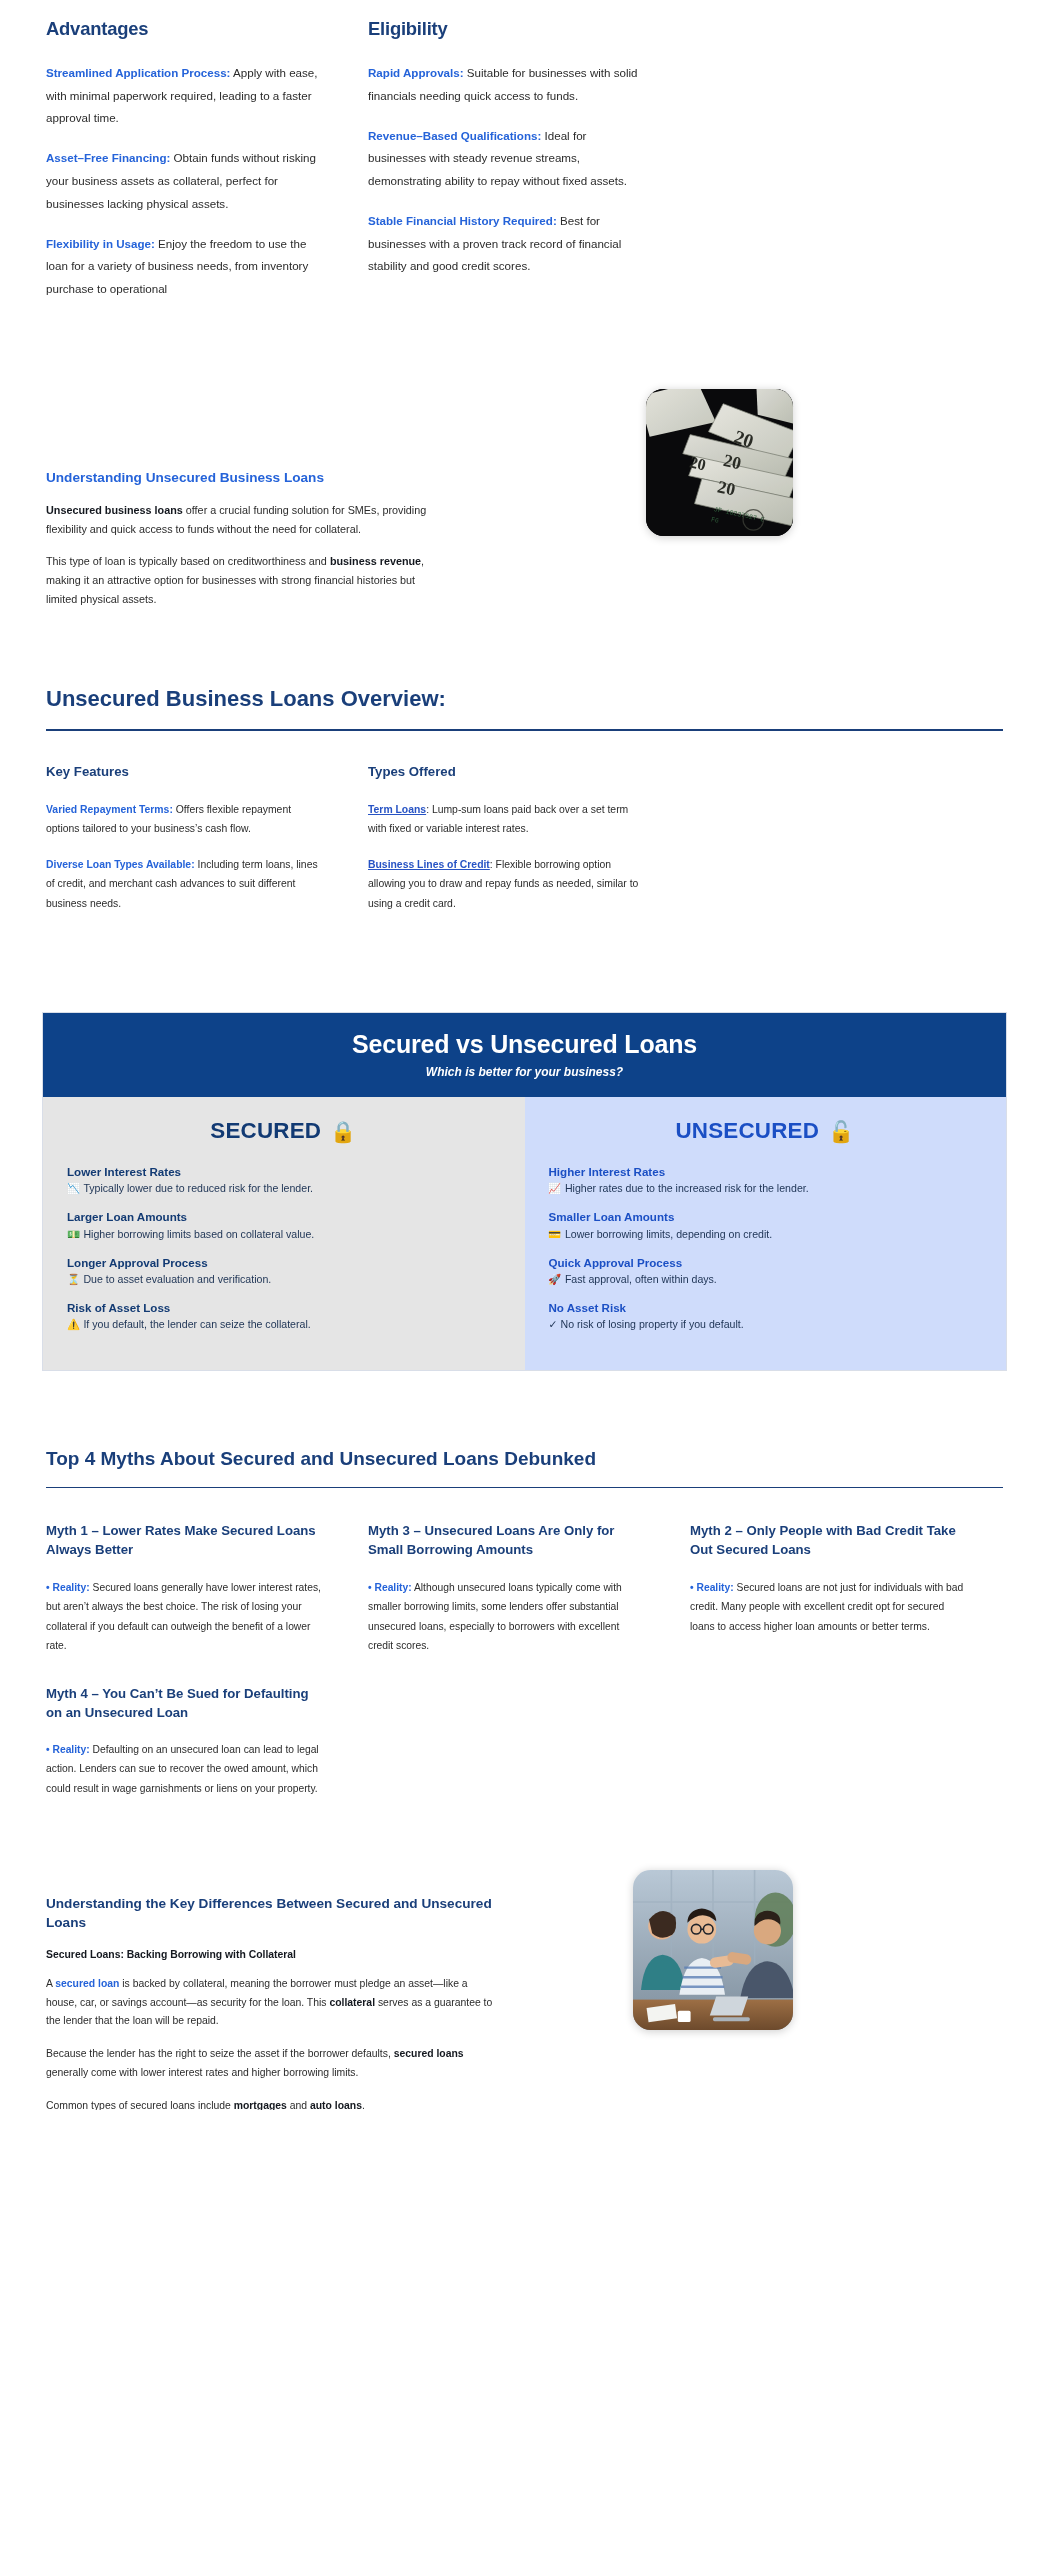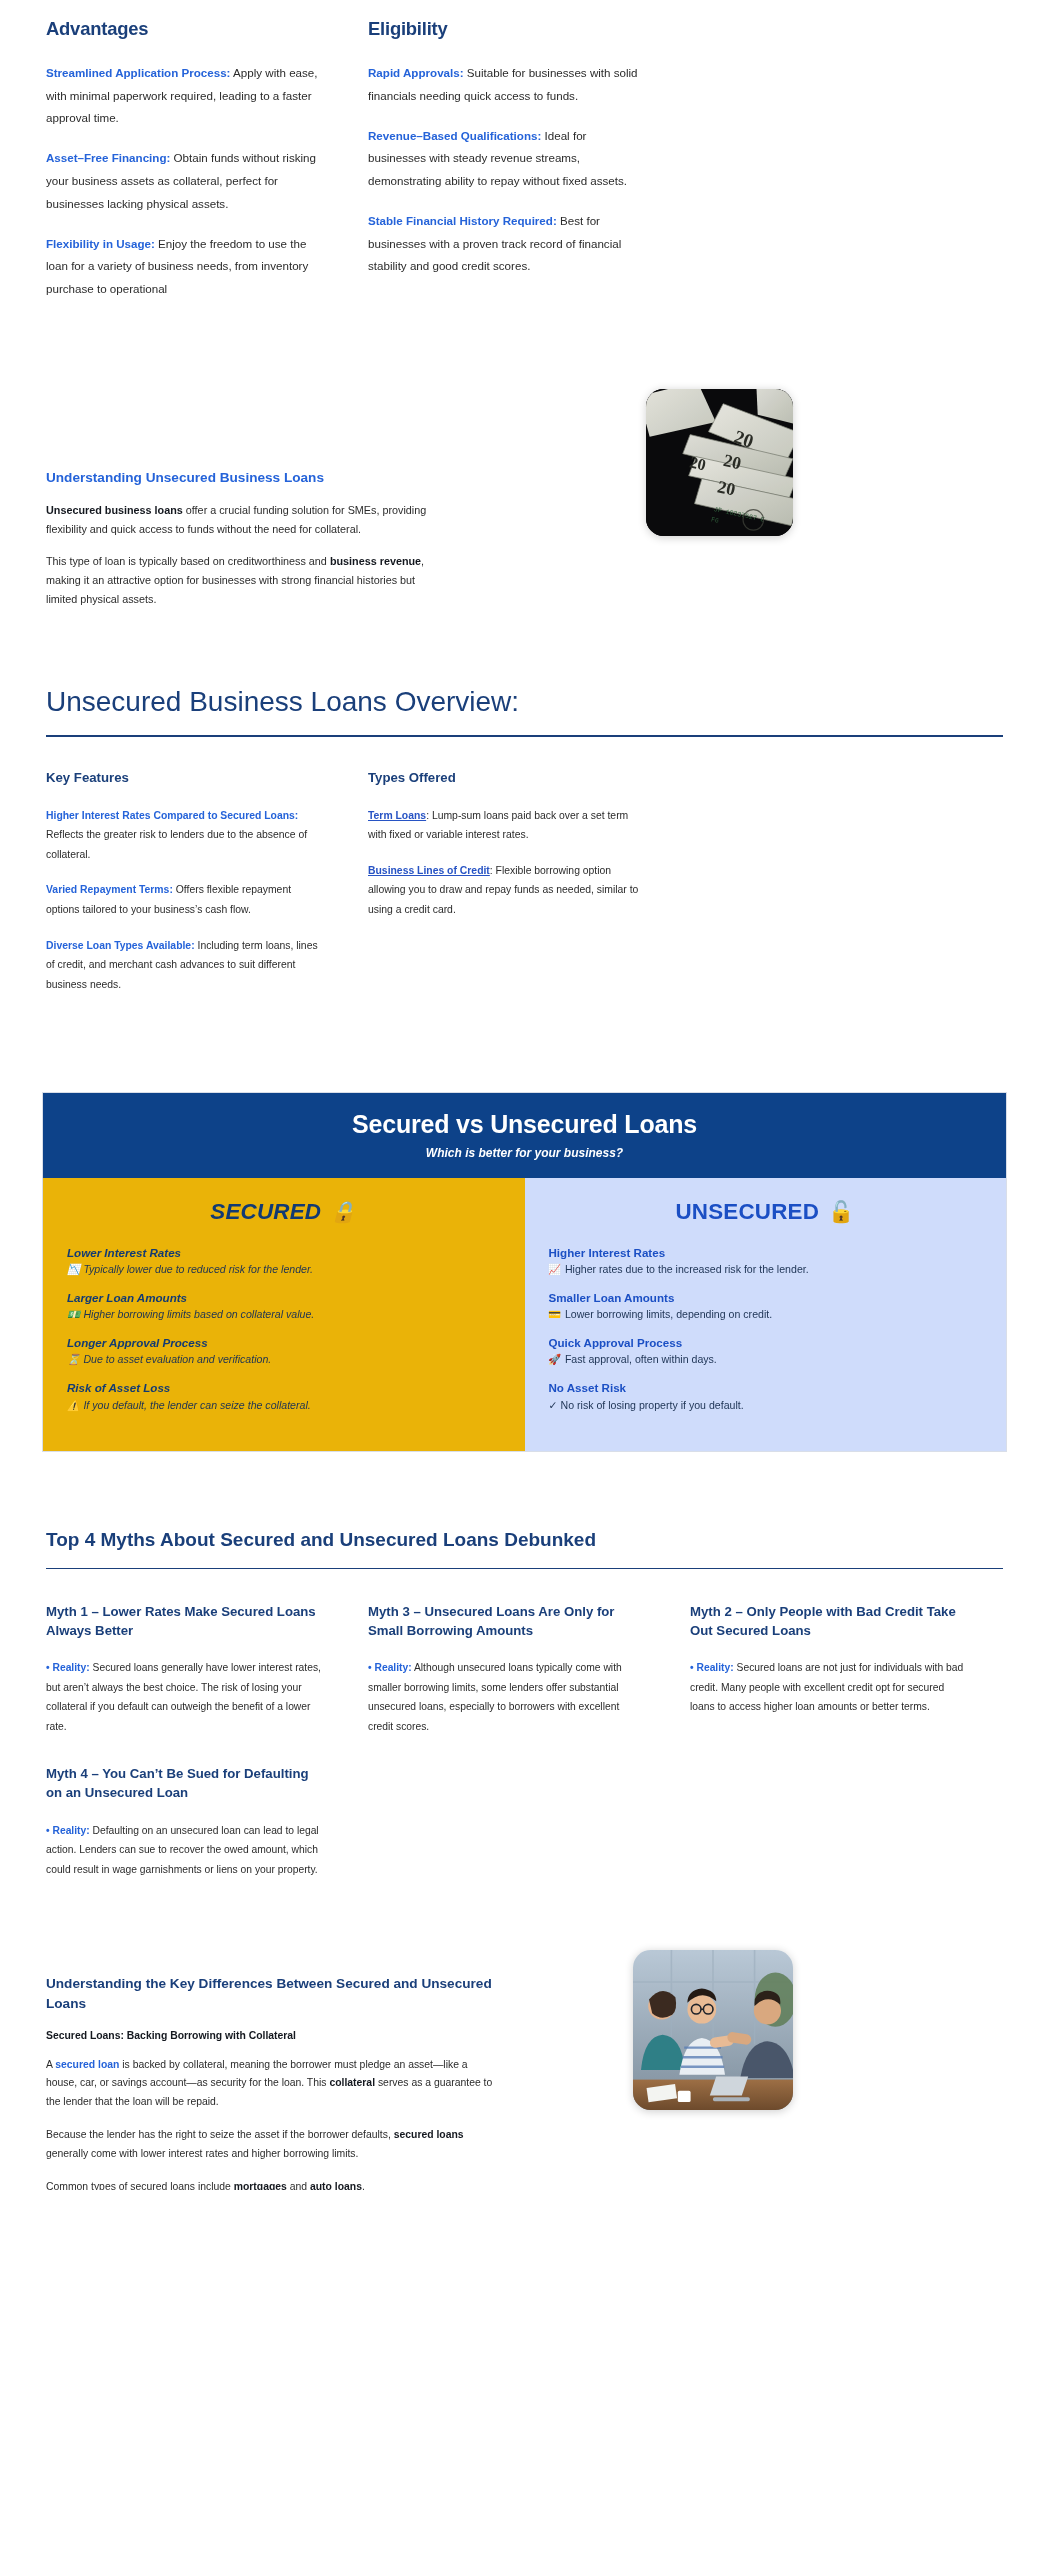--- a/index.html
+++ b/index.html
@@ -76,22 +76,22 @@
     height: 147px;
     border-radius: 17.6px;
     overflow: hidden;
     box-shadow: 0 1.6px 8px rgba(0,0,0,.18);
     background: #0b0b0d;
   }
 
   
   .sec-overview { margin-top: 83px; }
   .sec-overview .title {
-    font-size: 28px;
-    font-weight: 400;
+    font-size: 22px;
+    font-weight: 700;
     color: #1a3f7a;
     margin-left: 46px;
   }
   .rule {
     height: 1.6px;
     background: #1a3f7a;
     margin: 17px 46px 0 46px;
   }
   .sec-overview .cols {
     display: flex;
@@ -127,21 +127,21 @@
   }
   .compare-header .t2 {
     color: #ffffff;
     font-size: 12px;
     font-weight: 700;
     font-style: italic;
     margin-top: 6.4px;
   }
   .compare-body { display: flex; }
   .cmp-col { width: 50%; padding: 21px 24px 24px 24px; }
-  .cmp-col.secured   { background: #eab308; font-style: italic; }
+  .cmp-col.secured   { background: #e5e5e5; }
   .cmp-col.unsecured { background: #cfdcfb; }
 
   .cmp-title {
     text-align: center;
     font-size: 22.4px;
     font-weight: 800;
     letter-spacing: 0.2px;
     margin-bottom: 21px;
     display: flex;
     align-items: center;
@@ -321,23 +321,20 @@
   </section>
 
   <section class="sec-overview">
     <h2 class="title">Unsecured Business Loans Overview:</h2>
     <div class="rule"></div>
 
     <div class="cols">
       <div class="col left">
         <h4>Key Features</h4>
         <p class="para">
-          <span class="lead">Higher Interest Rates Compared to Secured Loans:</span><span> Reflects the greater risk to lenders due to the absence of collateral.</span>
-        </p>
-        <p class="para">
           <span class="lead">Varied Repayment Terms:</span><span> Offers flexible repayment options tailored to your business’s cash flow.</span>
         </p>
         <p class="para">
           <span class="lead">Diverse Loan Types Available:</span><span> Including term loans, lines of credit, and merchant cash advances to suit different business needs.</span>
         </p>
       </div>
 
       <div class="col right">
         <h4>Types Offered</h4>
         <p class="para">

